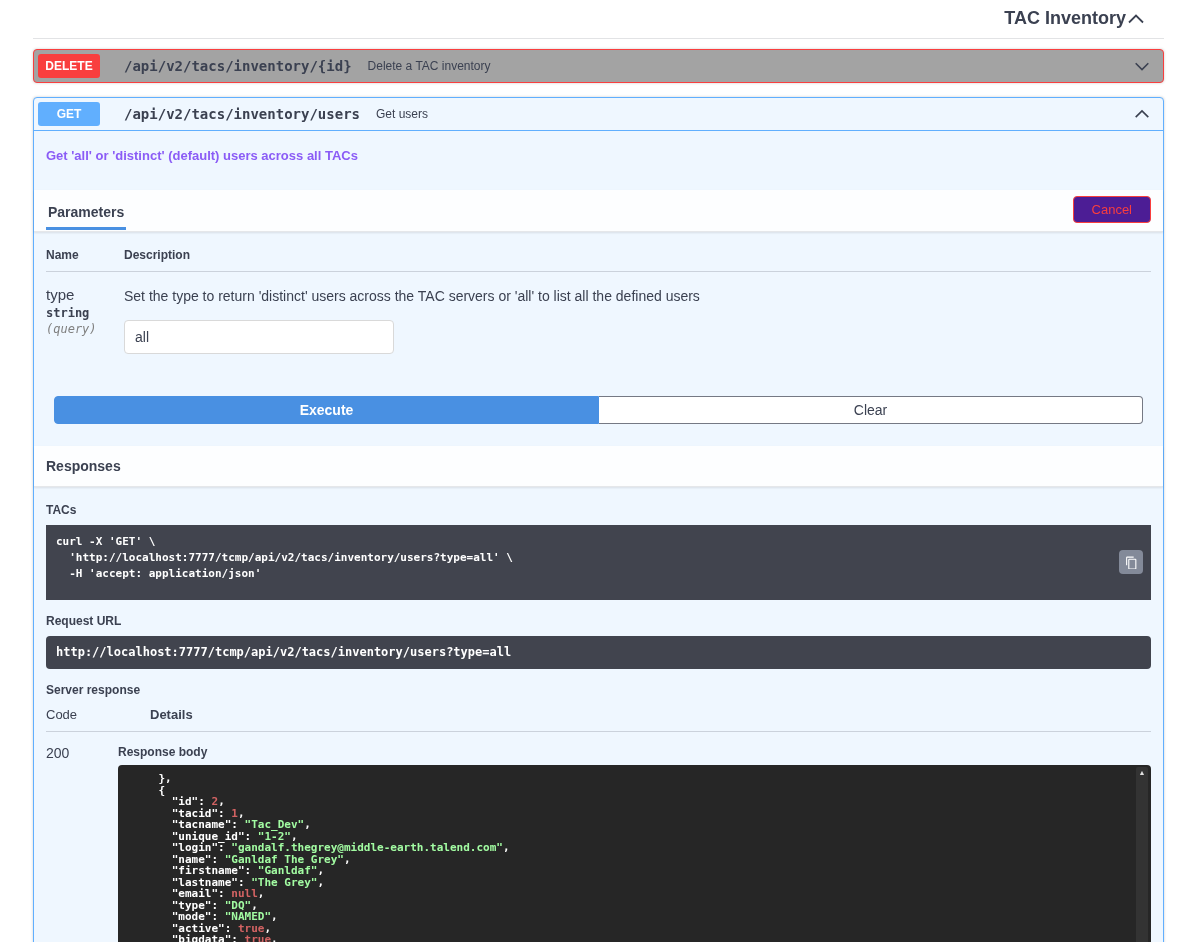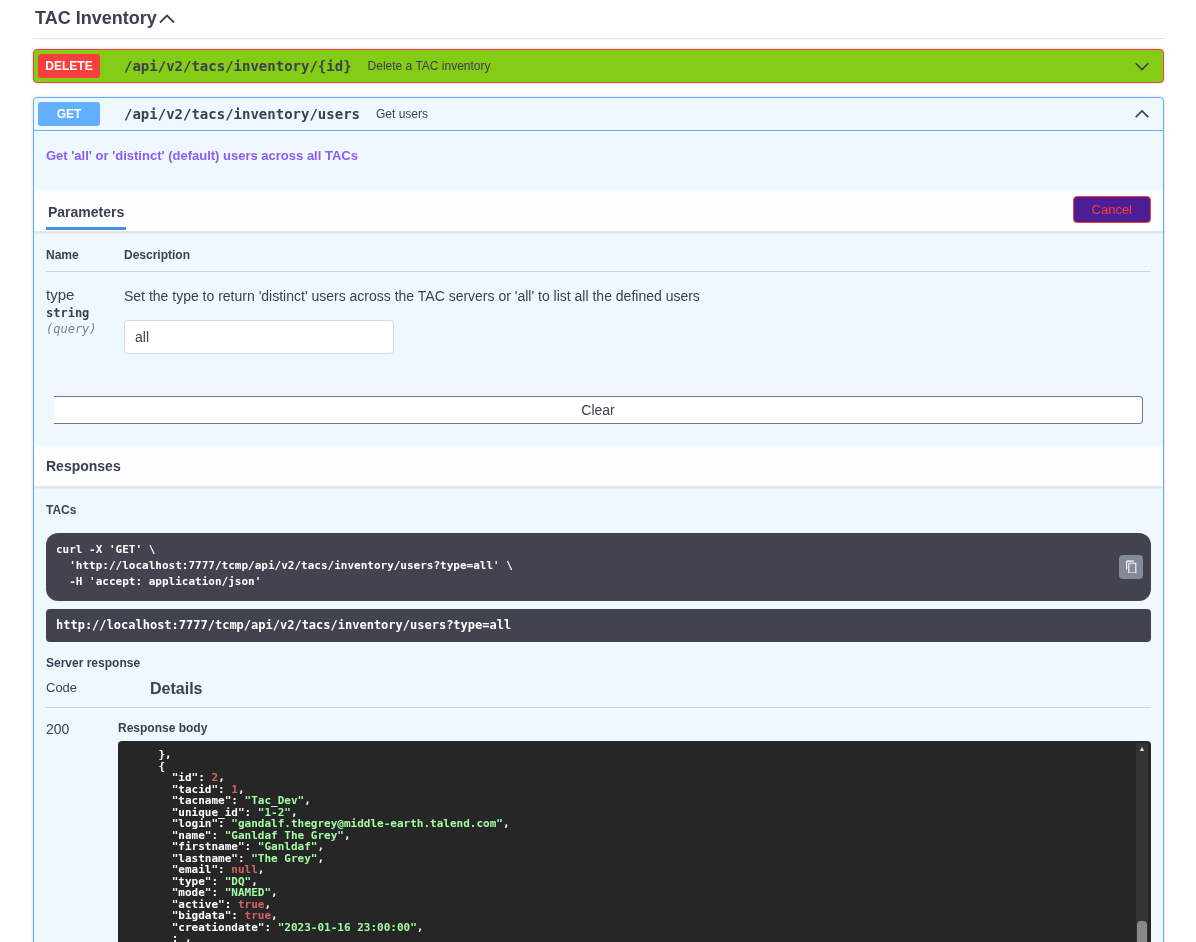--- a/index.html
+++ b/index.html
@@ -8,30 +8,30 @@
     font-family: "Liberation Sans", sans-serif;
     color: #3b4151;
     width: 1196px;
     height: 942px;
     overflow: hidden;
   }
   .page { width: 1196px; height: 942px; overflow: hidden; padding: 0 32px 0 33px; }
 
   
   .tag-header {
-    display: flex; align-items: center; justify-content: flex-start;
+    display: flex; align-items: center; justify-content: flex-end;
     padding: 8px 18px 9px 2px;
     border-bottom: 1px solid rgba(59,65,81,.15);
   }
   .tag-header h3 { font-size: 18px; font-weight: 700; color: #3b4151; }
   .chev { display: inline-flex; align-items: center; cursor: pointer; }
 
   
   .opblock { border-radius: 4px; box-shadow: 0 0 3px rgba(0,0,0,.19); }
-  .opblock.delete { margin-top: 10px; border: 1px solid #f93e3e; background: #84cc16; }
+  .opblock.delete { margin-top: 10px; border: 1px solid #f93e3e; background: #a3a3a3; }
   .opblock.get    { margin-top: 14px; border: 1px solid #61affe; background: #eff7ff; }
   .opblock-summary {
     display: flex; align-items: center;
     padding: 4px 12px 4px 4px; cursor: pointer;
   }
   .opblock.get .opblock-summary { border-bottom: 1px solid #61affe; }
   .method-badge {
     font-size: 12px; font-weight: 700; color: #fff; text-align: center;
     min-width: 62px; padding: 5px 6px; border-radius: 3px;
   }
@@ -89,41 +89,41 @@
   }
 
   .responses-hdr { padding: 12px; }
   .responses-title { font-size: 14px; font-weight: 600; color: #3b4151; }
 
   .responses-inner { padding: 12px 12px 20px; }
   .block-label { font-size: 12px; font-weight: 700; color: #3b4151; margin-top: 14px; }
   .block-label:first-child { margin-top: 4px; }
 
   .curl-block {
-    position: relative; margin-top: 16px; background: #41444e; border-radius: 12px;
-    padding: 9px 44px 11px 10px;
+    position: relative; margin-top: 8px; background: #41444e; border-radius: 0;
+    padding: 9px 44px 18px 10px;
   }
   .curl-block code, .url-block code {
     display: block; white-space: pre;
     font-family: "DejaVu Sans Mono", monospace;
     font-size: 11px; line-height: 1.45; font-weight: 600; color: #fff;
   }
   .copy-btn {
     position: absolute; right: 8px; top: 50%; transform: translateY(-50%);
     width: 24px; height: 24px; border: none; border-radius: 4px;
     background: #838a99; display: flex; align-items: center; justify-content: center;
     cursor: pointer;
   }
   .url-block { margin-top: 8px; background: #41444e; border-radius: 4px; padding: 8px 10px; }
   .url-block code { font-size: 12px; }
 
   .resp-table { margin-top: 10px; }
   .row2 { display: grid; grid-template-columns: 72px 1fr; }
   .rt-head { border-bottom: 1px solid rgba(59,65,81,.2); padding-bottom: 9px; gap: 32px; }
-  .rt-head div { font-size: 16px; font-weight: 700; color: #3b4151; }
+  .rt-head div { font-size: 13px; font-weight: 700; color: #3b4151; }
   .rt-head .code-col { font-size: 13px; font-weight: 400; }
   .status-code { font-size: 14px; color: #3b4151; padding-top: 13px; }
   .rb-label { font-size: 12px; font-weight: 700; color: #3b4151; padding: 13px 0 6px; }
 
   .response-body-block {
     position: relative; background: #262626; border-radius: 4px 4px 0 0;
     padding: 8px 30px 8px 14px; height: 285px; overflow: hidden;
   }
   .response-body-block code {
     display: block; white-space: pre;
@@ -208,20 +208,21 @@
             <div class="p-loc">(query)</div>
           </div>
           <div>
             <p class="p-desc">Set the type to return 'distinct' users across the TAC servers or 'all' to list all the defined users</p>
             <input type="text" class="param-input" value="all" style="">
           </div>
         </div>
       </div>
 
       <div class="execute-wrapper">
+        <button class="btn execute">Execute</button>
         <button class="btn clear">Clear</button>
       </div>
 
       <div class="section-hdr responses-hdr">
         <span class="responses-title">Responses</span>
       </div>
 
       <div class="responses-inner">
 
         <div class="block-label">TACs</div>
@@ -229,20 +230,21 @@
           <code>curl -X 'GET' \
   'http://localhost:7777/tcmp/api/v2/tacs/inventory/users?type=all' \
   -H 'accept: application/json'</code>
           <button class="copy-btn">
             <svg width="13" height="13" viewBox="0 0 24 24" fill="#ffffff">
                 <path d="M16 1H4a2 2 0 0 0-2 2v14h2V3h12V1zm3 4H8a2 2 0 0 0-2 2v16a2 2 0 0 0 2 2h11a2 2 0 0 0 2-2V7a2 2 0 0 0-2-2zm0 18H8V7h11v16z"></path>
               </svg>
           </button>
         </div>
 
+        <div class="block-label">Request URL</div>
         <div class="url-block">
           <code>http://localhost:7777/tcmp/api/v2/tacs/inventory/users?type=all</code>
         </div>
 
         <div class="block-label">Server response</div>
 
         <div class="resp-table">
           <div class="row2 rt-head">
             <div class="code-col">Code</div>
             <div>Details</div>

